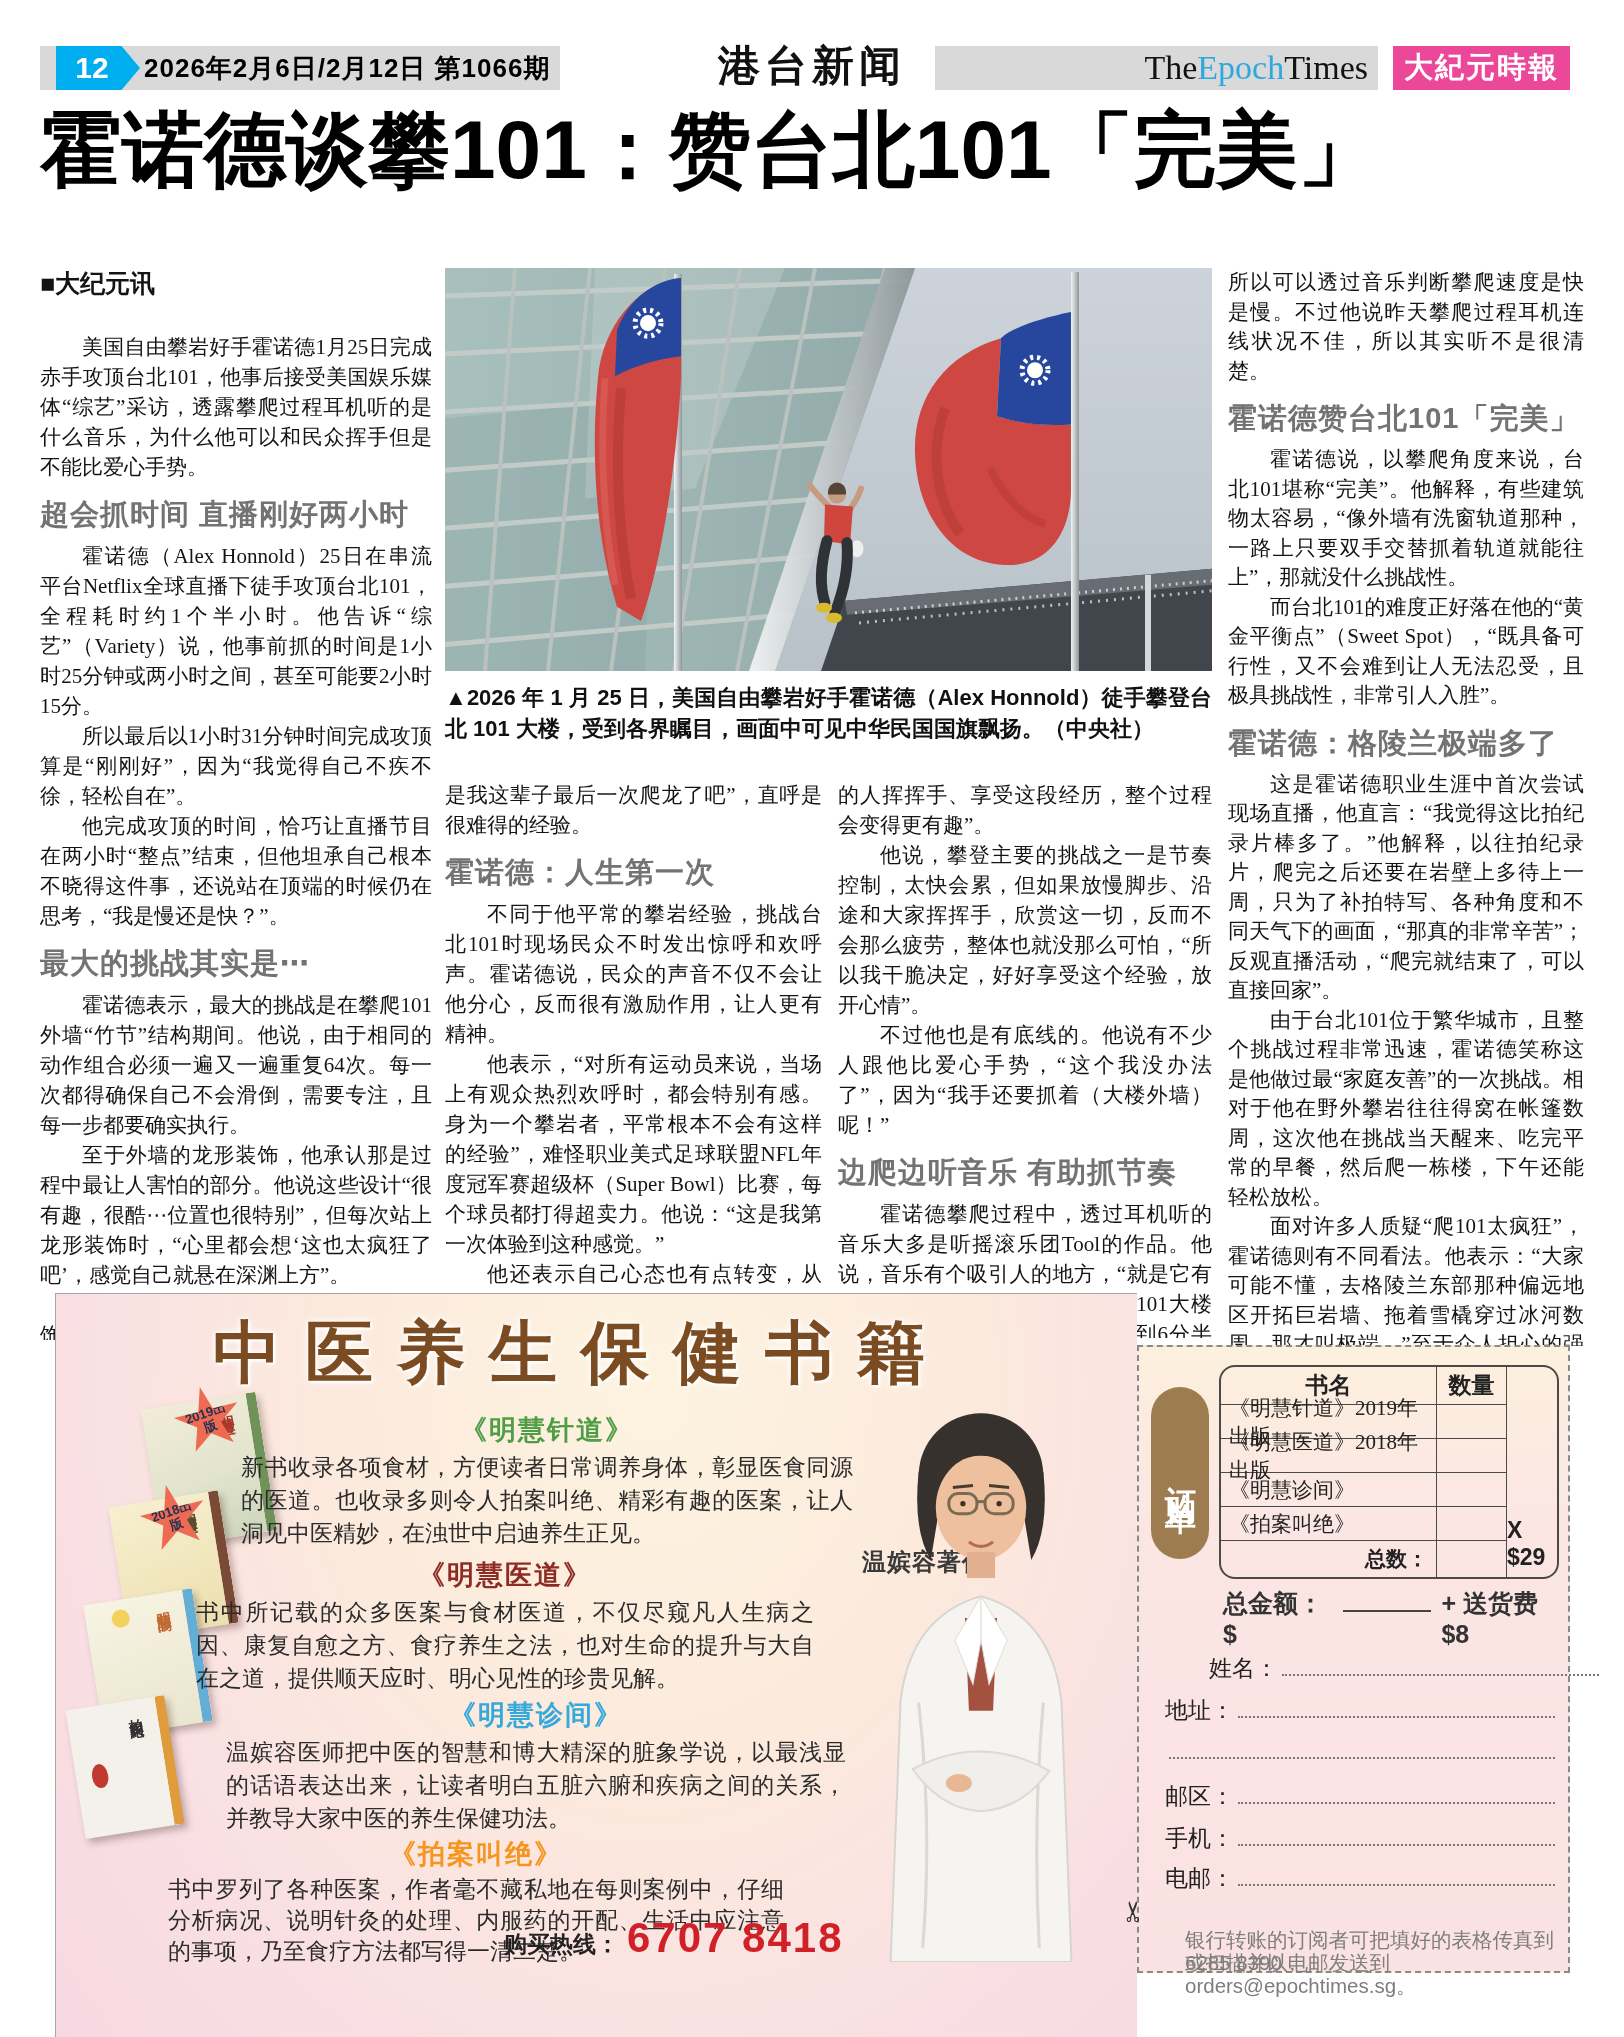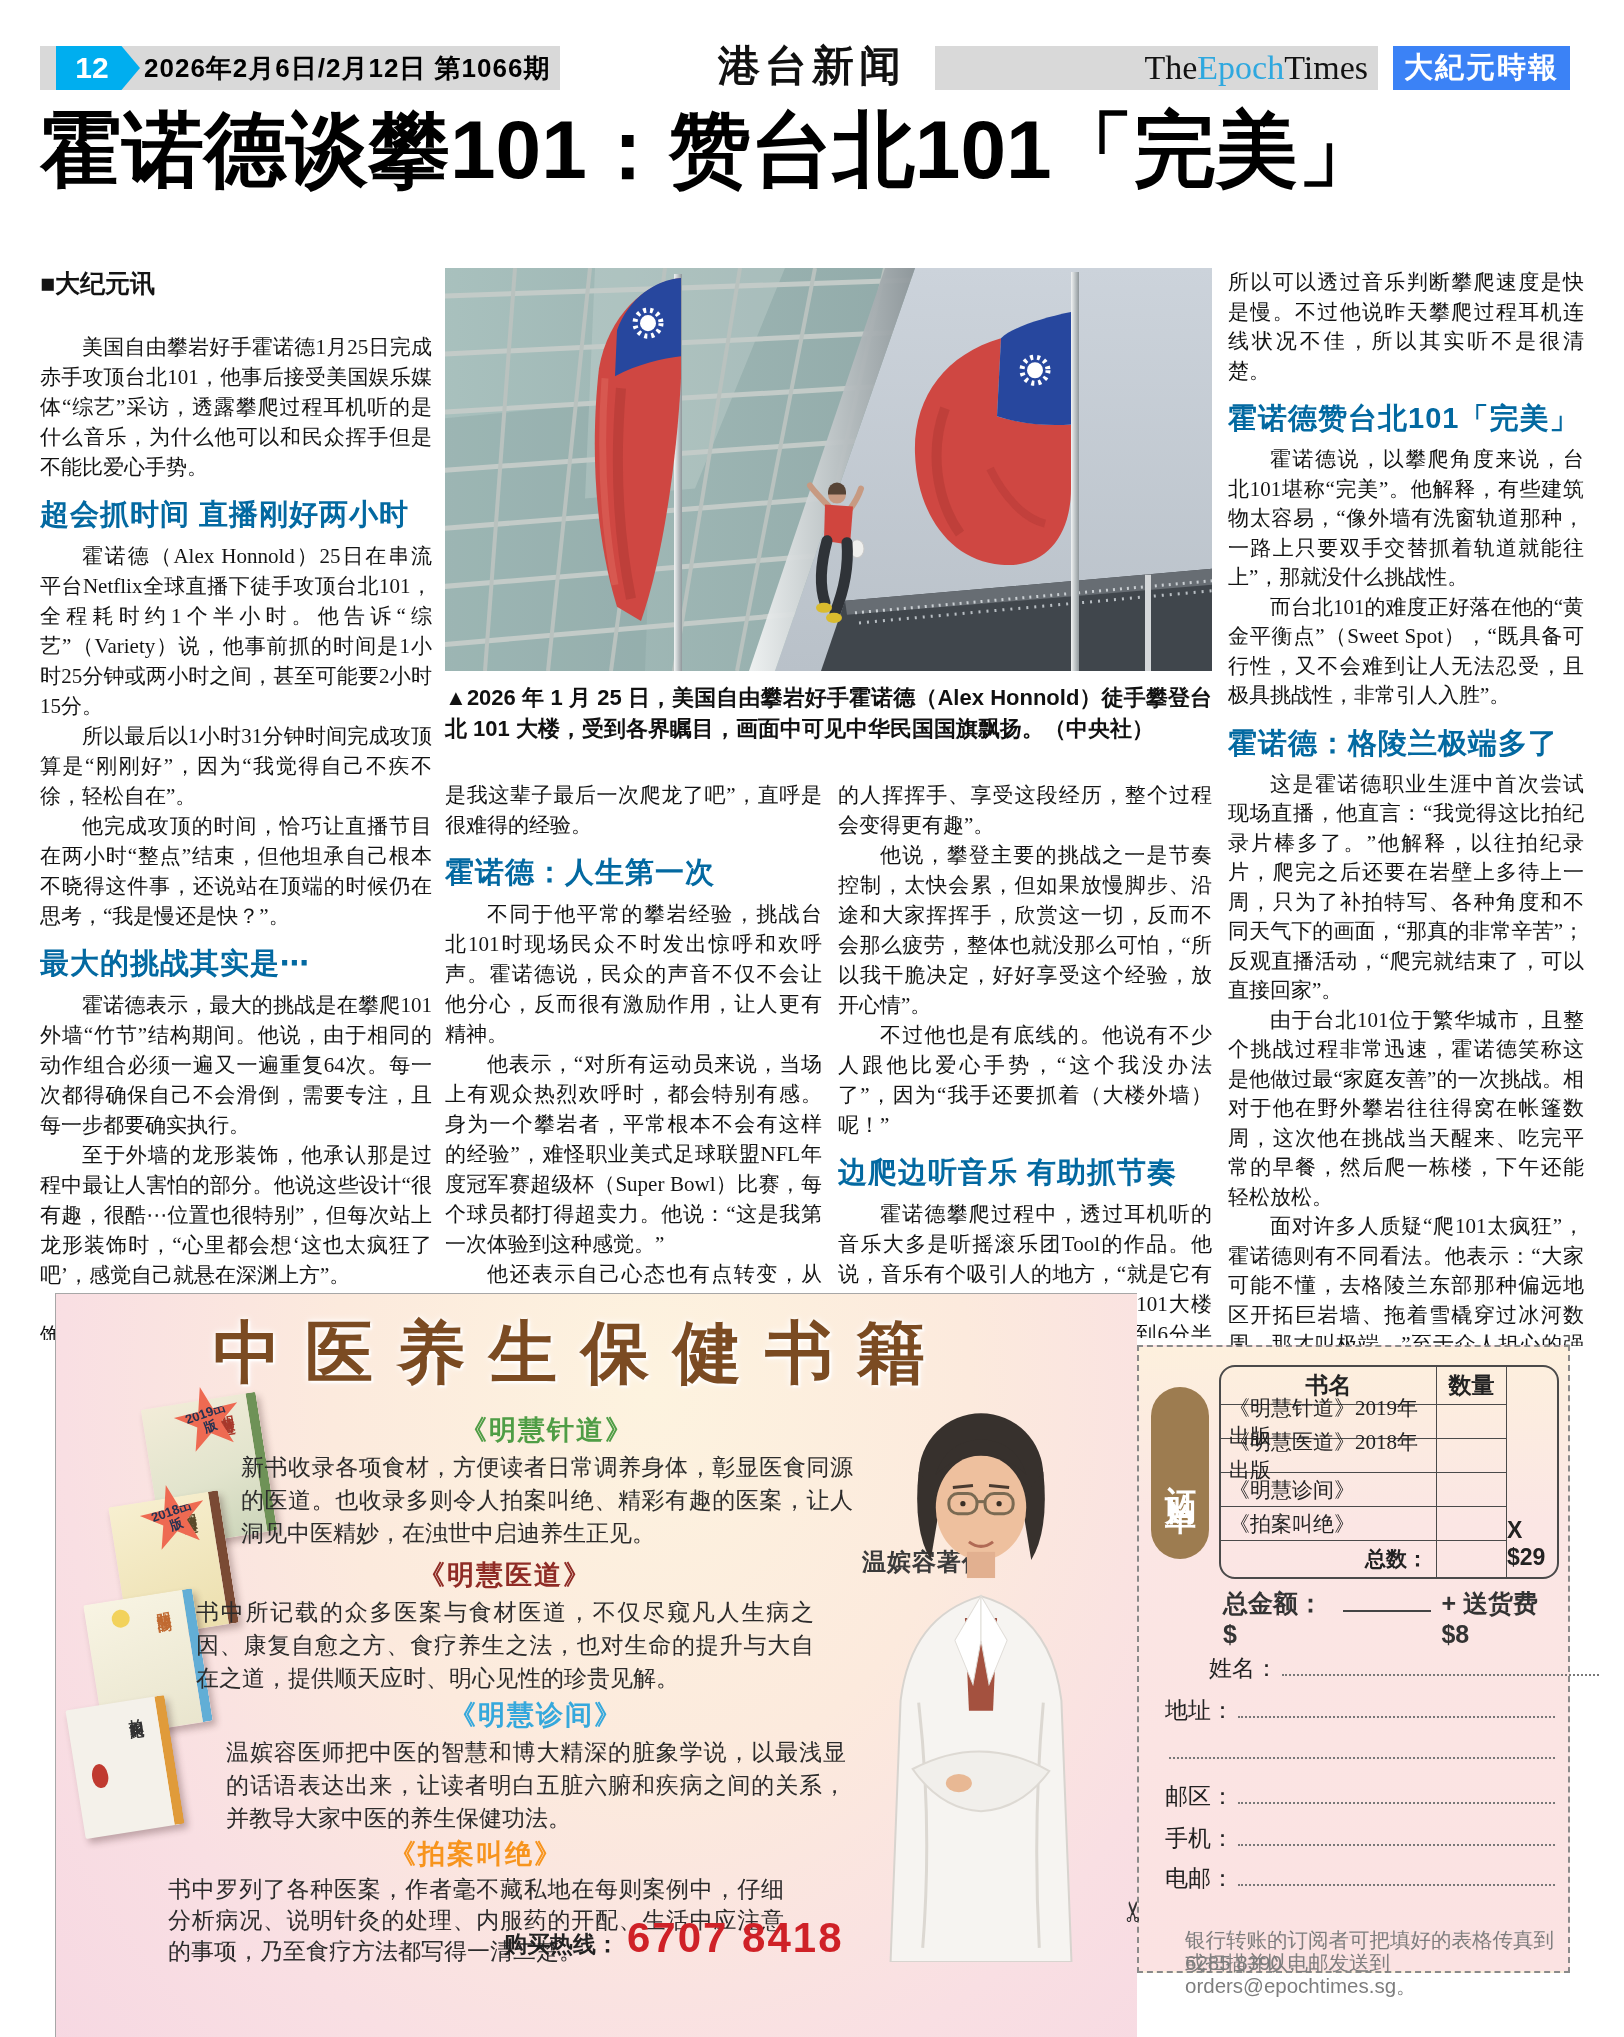--- a/index.html
+++ b/index.html
@@ -12,38 +12,38 @@
   #page-no{position:absolute;left:0;top:0;width:84px;height:44px;background:#00AEEF;
            clip-path:polygon(0 0,78% 0,100% 50%,78% 100%,0 100%);
            color:#fff;font-weight:bold;font-size:30px;display:flex;align-items:center;justify-content:center;padding-right:12px;box-sizing:border-box;margin-left:16px;}
   #date-line{position:absolute;left:104px;top:0;height:44px;display:flex;align-items:center;
              font-weight:bold;font-size:26px;letter-spacing:1px;color:#000;}
   #section-title{left:50%;top:38px;transform:translateX(-50%);font-size:42px;font-weight:bold;letter-spacing:5px;}
   #hdr-right{left:935px;top:46px;width:443px;height:44px;background:#d9d9d9;
              display:flex;align-items:center;justify-content:flex-end;padding-right:10px;box-sizing:border-box;}
   #logo-en{font-family:"Liberation Serif","DejaVu Serif",serif;font-size:34px;color:#121212;}
   #logo-en .ep{color:#2FA8DF;}
-  #masthead-cn{left:1393px;top:46px;width:177px;height:44px;background:#3b82f6;color:#fff;
+  #masthead-cn{left:1393px;top:46px;width:177px;height:44px;background:#ec4899;color:#fff;
                display:flex;align-items:center;justify-content:center;font-weight:bold;font-size:29px;letter-spacing:2px;
                font-family:"Liberation Serif","DejaVu Serif",serif;}
 
   
   #headline{left:40px;top:96px;width:1544px;font-size:82px;font-weight:900;letter-spacing:0px;white-space:nowrap;color:#000;}
 
   
   .col{font-family:"Liberation Serif","DejaVu Serif",serif;font-size:21px;line-height:30px;
        text-align:justify;color:#141414;overflow:hidden;}
   #col1{left:40px;top:268px;width:392px;height:1072px;}
   #col2{left:445px;top:780px;width:377px;height:558px;}
   #col3{left:838px;top:780px;width:374px;height:558px;}
   #col4{left:1228px;top:268px;width:356px;height:1078px;line-height:29.5px;}
   .col p{margin:0;text-indent:2em;}
   .col p.cont{text-indent:0;}
   .col h2{font-family:"Liberation Sans","DejaVu Sans",sans-serif;font-size:29px;font-weight:bold;
-          margin:14px 0 9px;letter-spacing:1px;line-height:36px;color:#0369a1;}
+          margin:14px 0 9px;letter-spacing:1px;line-height:36px;color:#737373;}
   #byline{font-family:"Liberation Sans","DejaVu Sans",sans-serif;font-weight:bold;font-size:25px;margin:0 0 34px;}
 
   
   #photo{left:445px;top:268px;width:767px;height:403px;}
   #photo svg{display:block;width:100%;height:100%;}
   #photo-caption{left:445px;top:682px;width:767px;font-weight:bold;font-size:22px;line-height:31px;text-align:justify;}
 
   
   #adbox{left:55px;top:1293px;width:1082px;height:820px;box-sizing:border-box;
          border:1px solid #a7a7a7;border-right:none;overflow:hidden;

